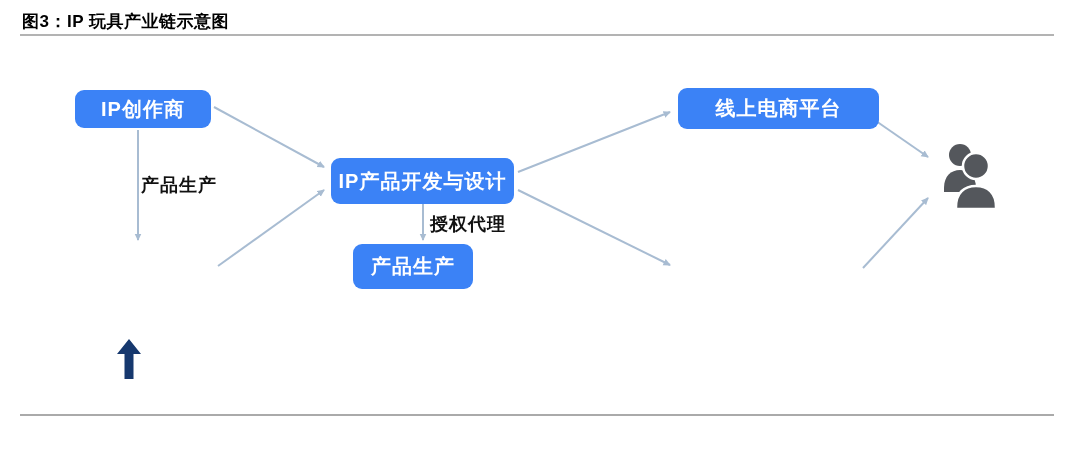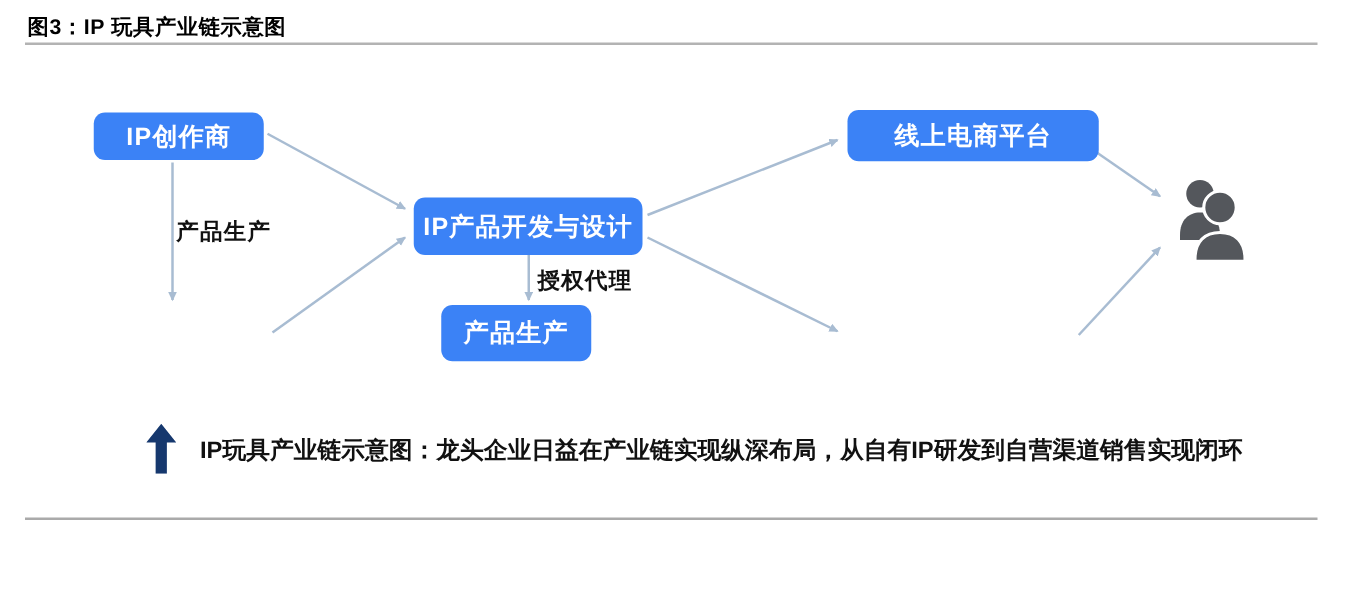--- a/index.html
+++ b/index.html
@@ -142,17 +142,16 @@
     </g>
     <g fill="#54575c" stroke="#ffffff" stroke-width="2.5">
       <circle cx="34" cy="25" r="13"></circle>
       <path d="M14 66 c0 -14 8 -21 20 -21 s20 7 20 21 v2 H14 Z"></path>
     </g>
   </svg>
 
   <svg class="annotation-arrow" viewBox="0 0 24 40" xmlns="http://www.w3.org/2000/svg">
     <path d="M12 0 L24 15 H16.5 V40 H7.5 V15 H0 Z" fill="#16386e"></path>
   </svg>
-  <div class="annotation-text">IP玩具产业链示意图：龙头企业日益在产业链实现纵深布局，从自有IP研发到自营渠道销售实现闭环</div>
 
   <div class="source-rule"></div>
 
 </div>
 
 </body></html>

